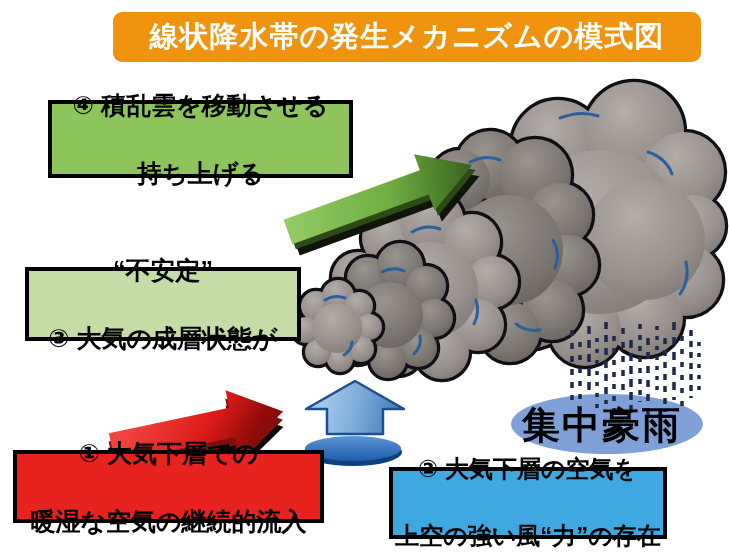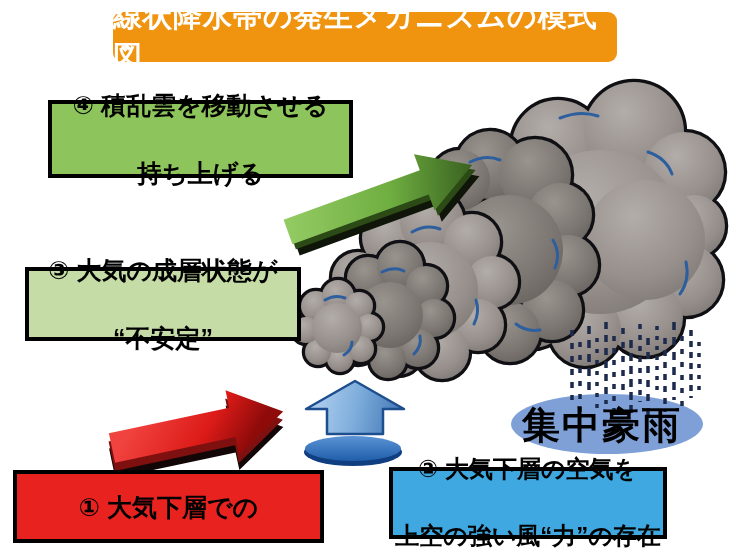--- a/index.html
+++ b/index.html
@@ -2,33 +2,33 @@
 <html><head>
 <meta charset="utf-8">
 <style>
   html,body{margin:0;padding:0;background:#fff;}
   .stage{
     position:relative;width:729px;height:558px;overflow:hidden;background:#ffffff;
     font-family:"Liberation Sans","DejaVu Sans",sans-serif;
   }
   .canvas{position:absolute;left:0;top:0;z-index:1;}
   .title-banner{
-    position:absolute;left:113px;top:12px;width:504px;height:50px;z-index:3;
+    position:absolute;left:113px;top:12px;width:588px;height:50px;z-index:3;
     border-radius:9px;display:flex;align-items:center;justify-content:center;
     color:#ffffff;font-size:29px;font-weight:bold;letter-spacing:1px;
   }
   .step-box{
     position:absolute;z-index:2;border:4px solid #000;box-sizing:border-box;
     display:flex;flex-direction:column;align-items:center;justify-content:center;
     font-weight:bold;color:#000;text-align:center;line-height:1.28;gap:36px;
   }
   .step-box .ln{white-space:nowrap;}
   #box4{left:48px;top:100px;width:305px;height:78px;font-size:25px;}
   #box3{left:25px;top:267px;width:276px;height:74px;font-size:25px;}
-  #box1{left:13px;top:470px;width:311px;height:73px;font-size:25px;}
+  #box1{left:13px;top:450px;width:311px;height:73px;font-size:25px;}
   #box2{left:389px;top:467px;width:278px;height:72px;font-size:24px;}
 
   .cloud-stroke{stroke:#101014;stroke-width:6.5;}
   .cloud-fill{stroke:none;}
   .puff-light{fill:url(#puffL);}
   .puff-dark{fill:url(#puffD);}
   .cloud-accent{fill:none;stroke:#2d5f9f;stroke-width:3;stroke-linecap:round;}
   .rain line{stroke:#1d2a4c;stroke-width:3.5;}
   .svg-label{font-family:"Liberation Sans","DejaVu Sans",sans-serif;font-weight:bold;}
 </style>
@@ -202,24 +202,25 @@
 
   <div class="title-banner" style="background-color: rgb(240, 148, 15);">
     <span>線状降水帯の発生メカニズムの模式図</span>
   </div>
 
   <div class="step-box" id="box4" style="background-color: rgb(141, 196, 91);">
     <span class="ln">④ 積乱雲を移動させる</span>
     <span class="ln">持ち上げる</span>
   </div>
   <div class="step-box" id="box3" style="background-color: rgb(198, 220, 166);">
+    <span class="ln">“不安定”</span>
     <span class="ln">③ 大気の成層状態が</span>
-    <span class="ln">“不安定”</span>
   </div>
   <div class="step-box" id="box1" style="background-color: rgb(232, 35, 31);">
     <span class="ln">① 大気下層での</span>
+    <span class="ln">暖湿な空気の継続的流入</span>
   </div>
   <div class="step-box" id="box2" style="background-color: rgb(63, 168, 224);">
     <span class="ln">② 大気下層の空気を</span>
     <span class="ln">上空の強い風“力”の存在</span>
   </div>
 
 </div>
 
 </body></html>

